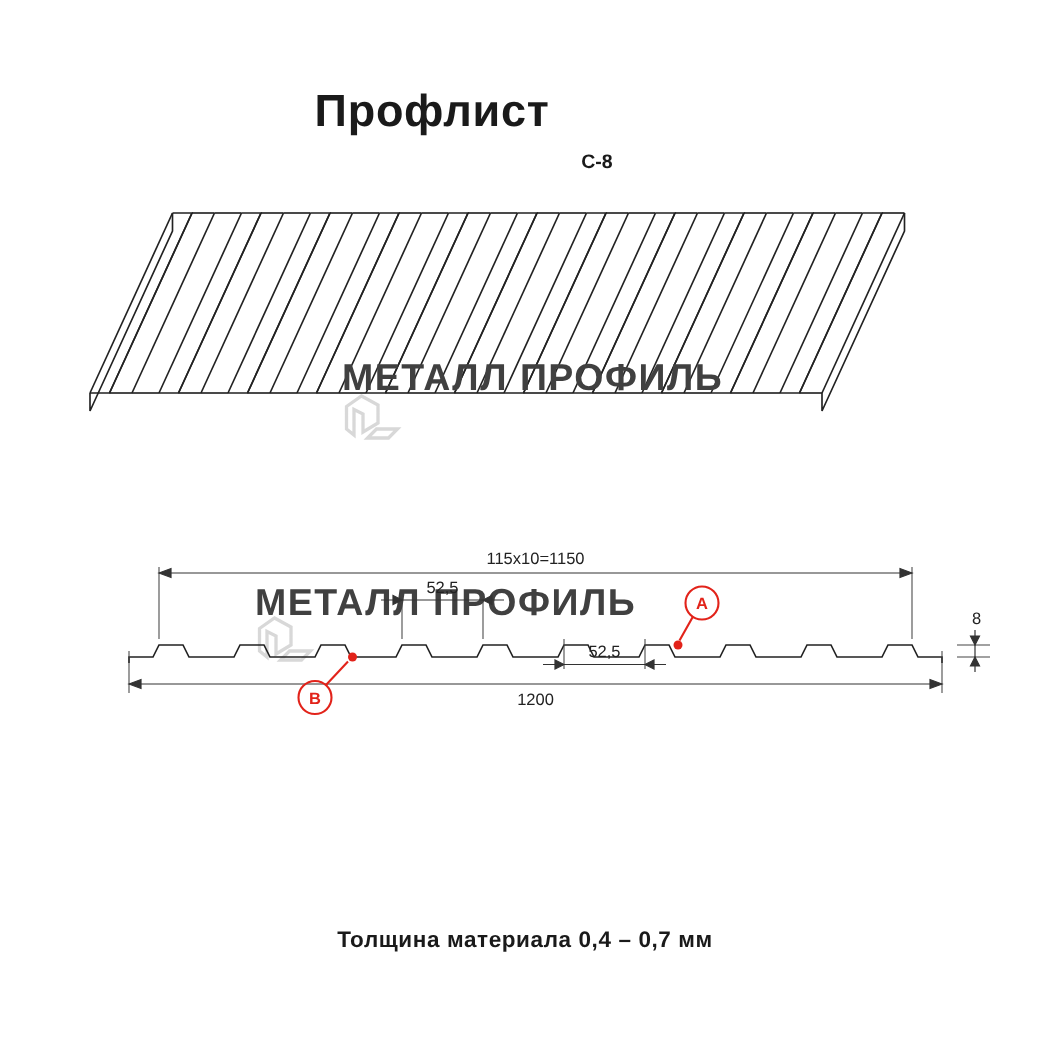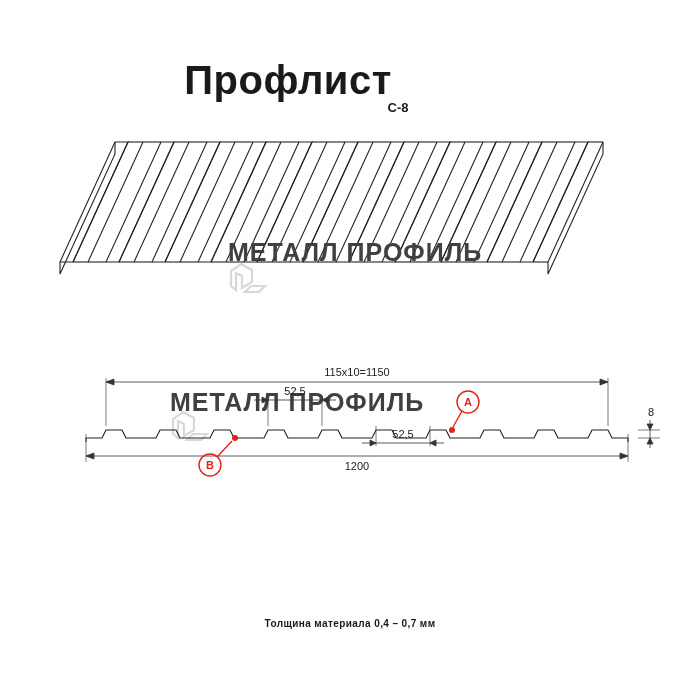--- a/index.html
+++ b/index.html
@@ -19,21 +19,21 @@
     width: 700px;
     height: 700px;
     box-sizing: border-box;
   }
   .title {
     position: absolute;
     top: 58px;
     left: 0;
     width: 576px;
     text-align: center;
-    font-size: 40px;
+    font-size: 30px;
     font-weight: bold;
     letter-spacing: 0.5px;
     color: #1a1a1a;
   }
   .subtitle {
     position: absolute;
     top: 100px;
     left: 0;
     width: 700px;
     text-align: center;
@@ -55,21 +55,21 @@
     left: 50px;
     width: 610px;
     height: 150px;
   }
   .footer {
     position: absolute;
     top: 618px;
     left: 0;
     width: 700px;
     text-align: center;
-    font-size: 10px;
+    font-size: 15px;
     font-weight: bold;
     letter-spacing: 0.4px;
     color: #1a1a1a;
   }
   .wm {
     position: absolute;
     pointer-events: none;
     user-select: none;
     color: #404040;
     font-weight: bold;

